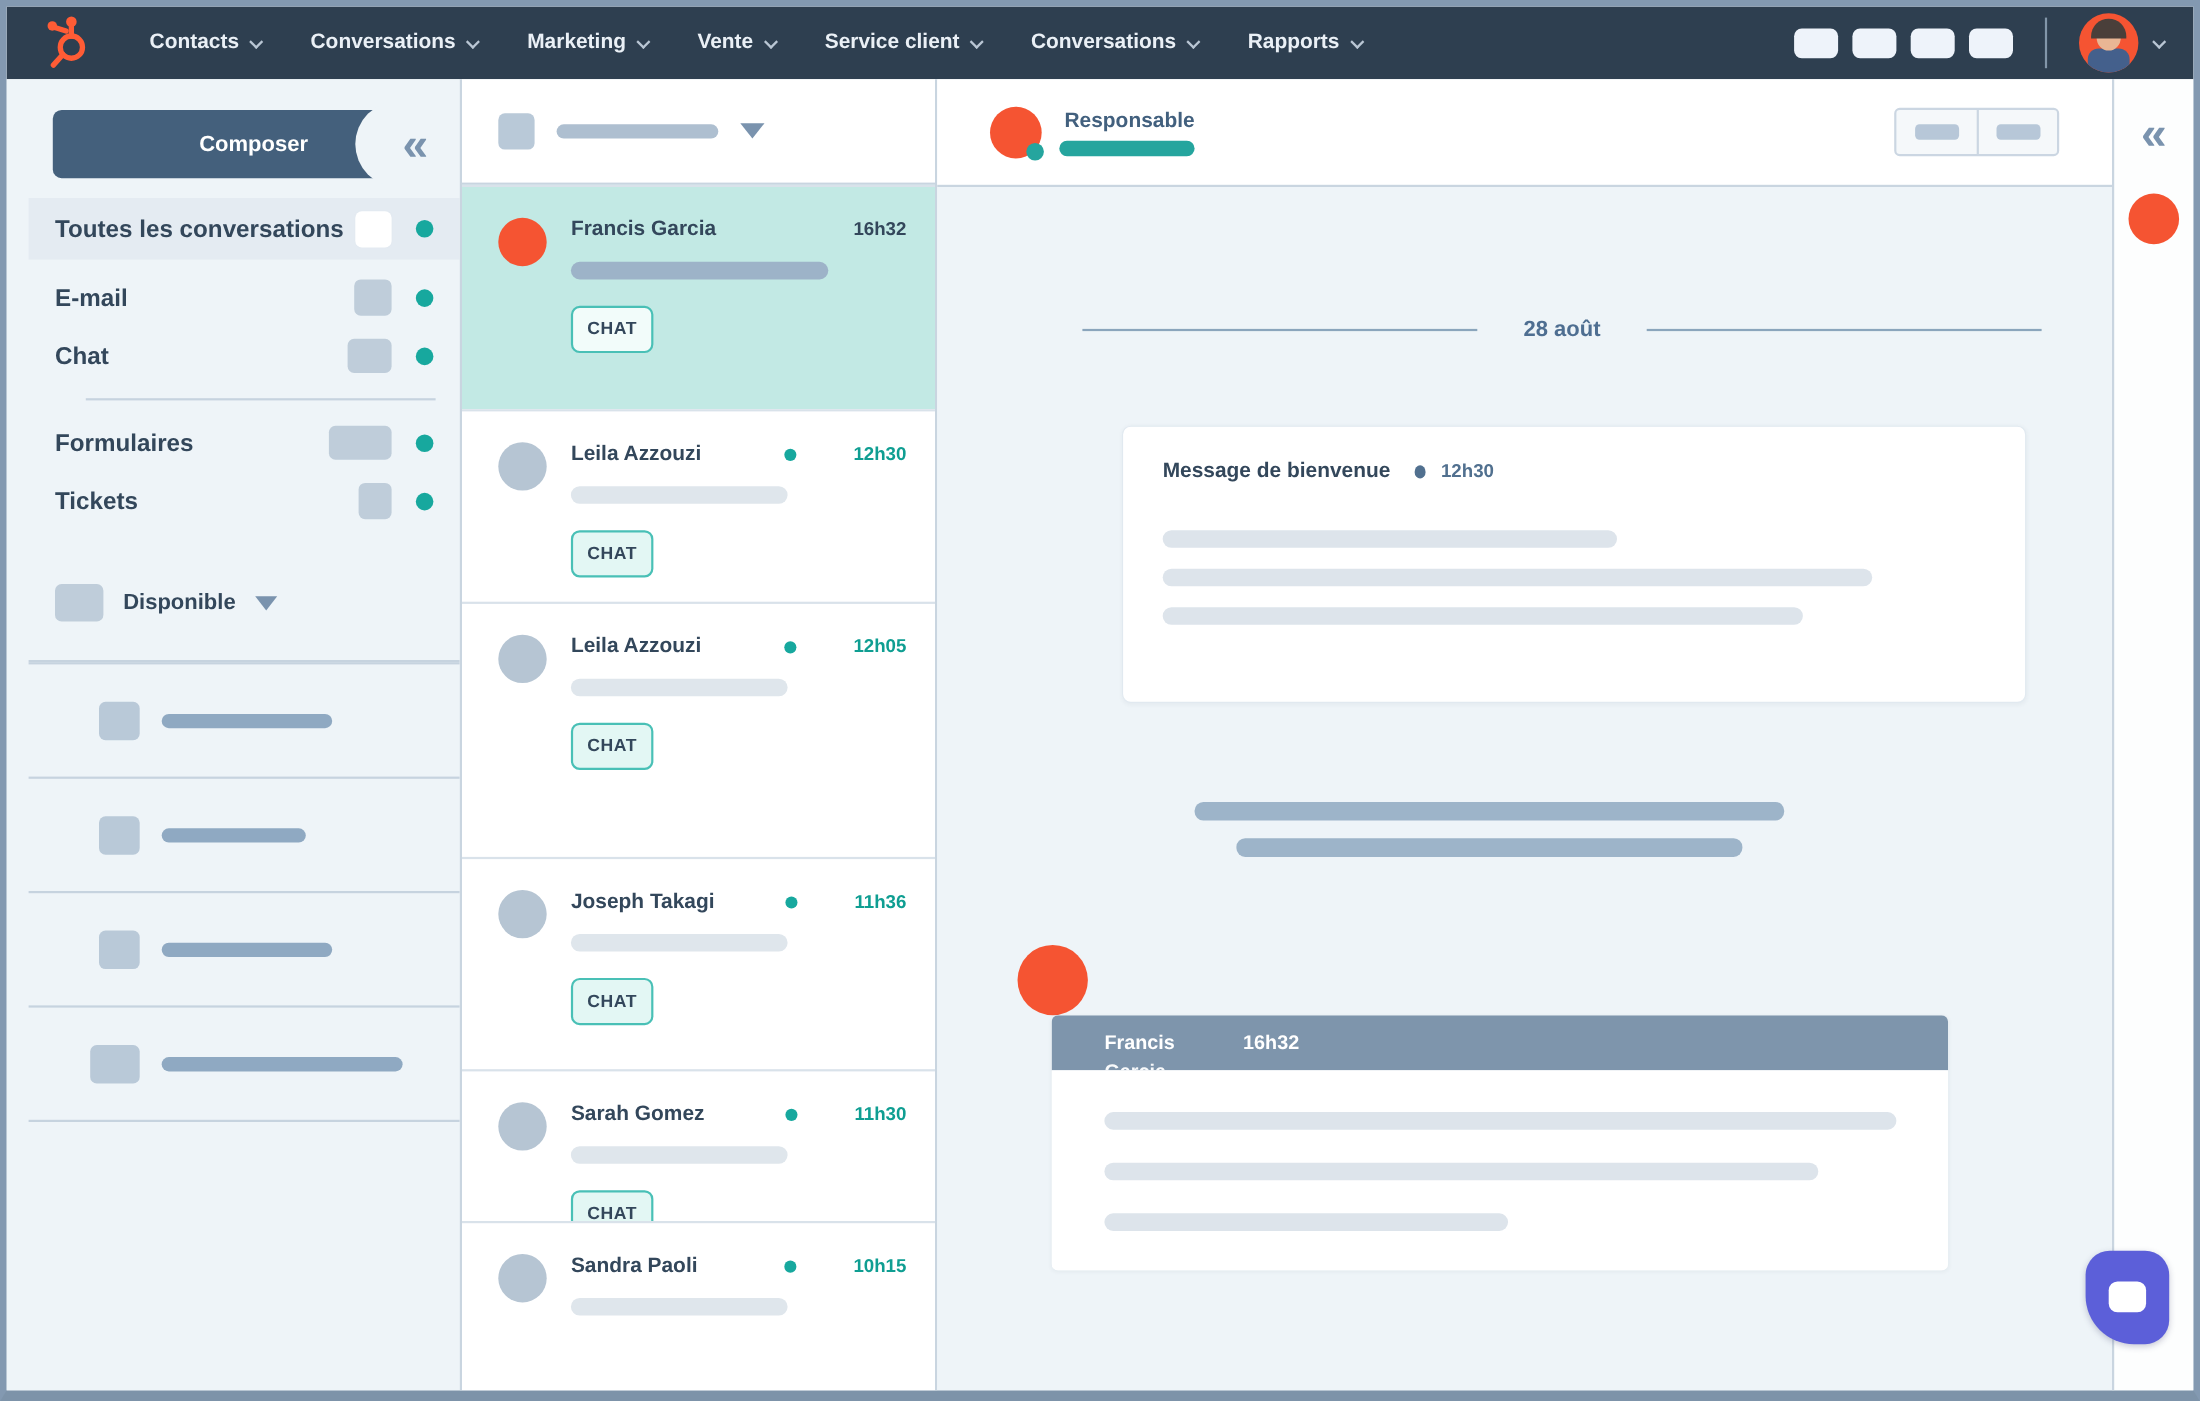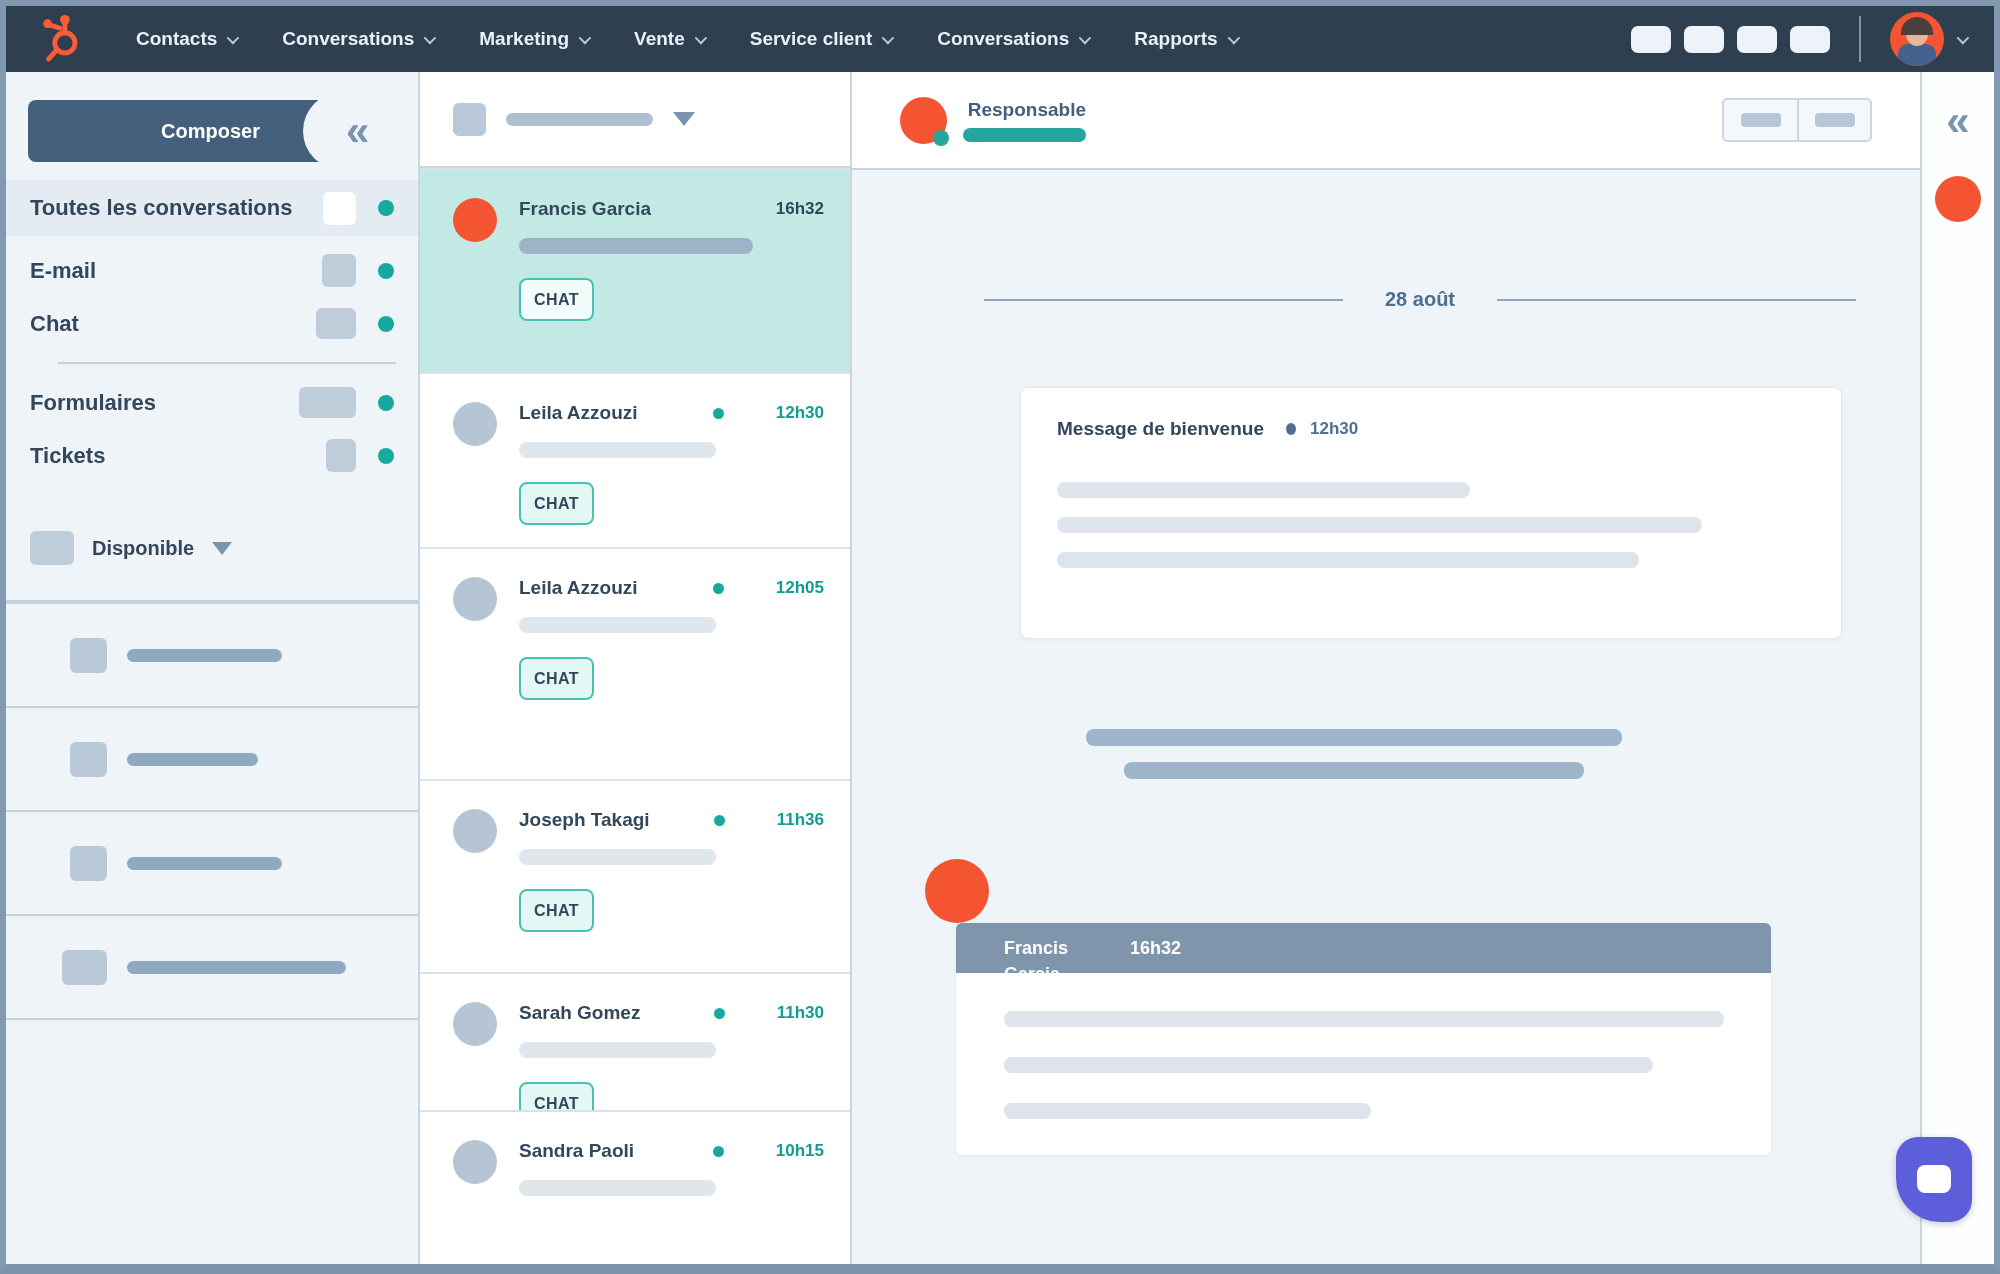--- a/index.html
+++ b/index.html
@@ -18,21 +18,21 @@
   .nav-right{ margin-left:auto; display:flex; align-items:center; gap:13px; }
   .nav-tile{ width:40px; height:27px; border-radius:7px; background:#eef3fa; }
   .nav-divider{ width:2px; height:46px; background:#8296a9; margin:0 16px; }
   .nav-avatar{ width:54px; height:54px; border-radius:50%; background:#f55432; overflow:hidden; position:relative; flex:0 0 auto; }
   .nav-avatar .face{ position:absolute; left:16px; top:10px; width:22px; height:24px; border-radius:50%; background:#e9b694; }
   .nav-avatar .hair{ position:absolute; left:11px; top:5px; width:32px; height:18px; border-radius:16px 16px 0 0; background:#4a3f3a; }
   .nav-avatar .body{ position:absolute; left:8px; top:32px; width:38px; height:26px; border-radius:10px 10px 0 0; background:#44608c; }
   
   .content{ flex:1; display:flex; min-height:0; }
   
-  .sidebar{ width:412px; flex:0 0 412px; background:#eef4f8; display:flex; flex-direction:column; }
+  .sidebar{ width:412px; flex:0 0 412px; background:#eef4f8; display:flex; flex-direction:column;padding-left:20px; }
   .compose-row{ position:relative; height:62px; margin-top:28px; flex:0 0 auto; }
   .compose-btn{ position:absolute; left:22px; top:0; width:307px; height:62px; background:#44607c; border-radius:8px;
     color:#fff; font-size:20px; font-weight:600; display:flex; align-items:center; justify-content:center; padding-left:58px; cursor:pointer; }
   .compose-notch{ position:absolute; left:297px; top:-8px; width:78px; height:78px; border-radius:50%; background:#eef4f8; }
   .collapse-btn{ position:absolute; left:340px; top:2px; font-size:42px; line-height:58px; color:#7a93ae; font-weight:700; cursor:pointer; }
   .side-row{ display:flex; align-items:center; height:53px; padding:0 24px; font-size:22px; font-weight:600; color:#33475b; cursor:pointer; }
   .side-row.selected{ background:#e4ebf2; height:56px; margin:18px 0 8px 0; }
   .side-row .spacer{ flex:1; }
   .ph-rect{ height:31px; border-radius:6px; background:#bfcdda; margin-right:22px; }
   .ph-rect.white{ background:#ffffff; width:33px; height:33px; box-shadow:0 0 0 1px #e3eaf1; }

